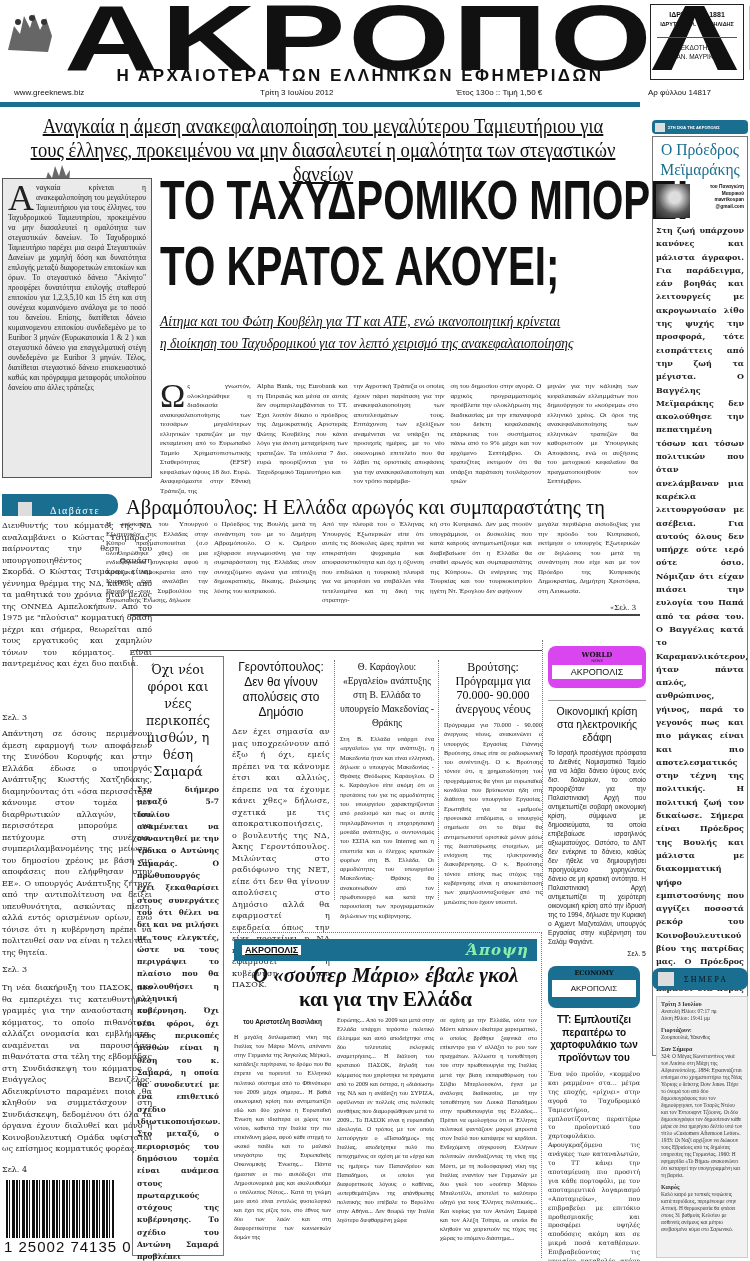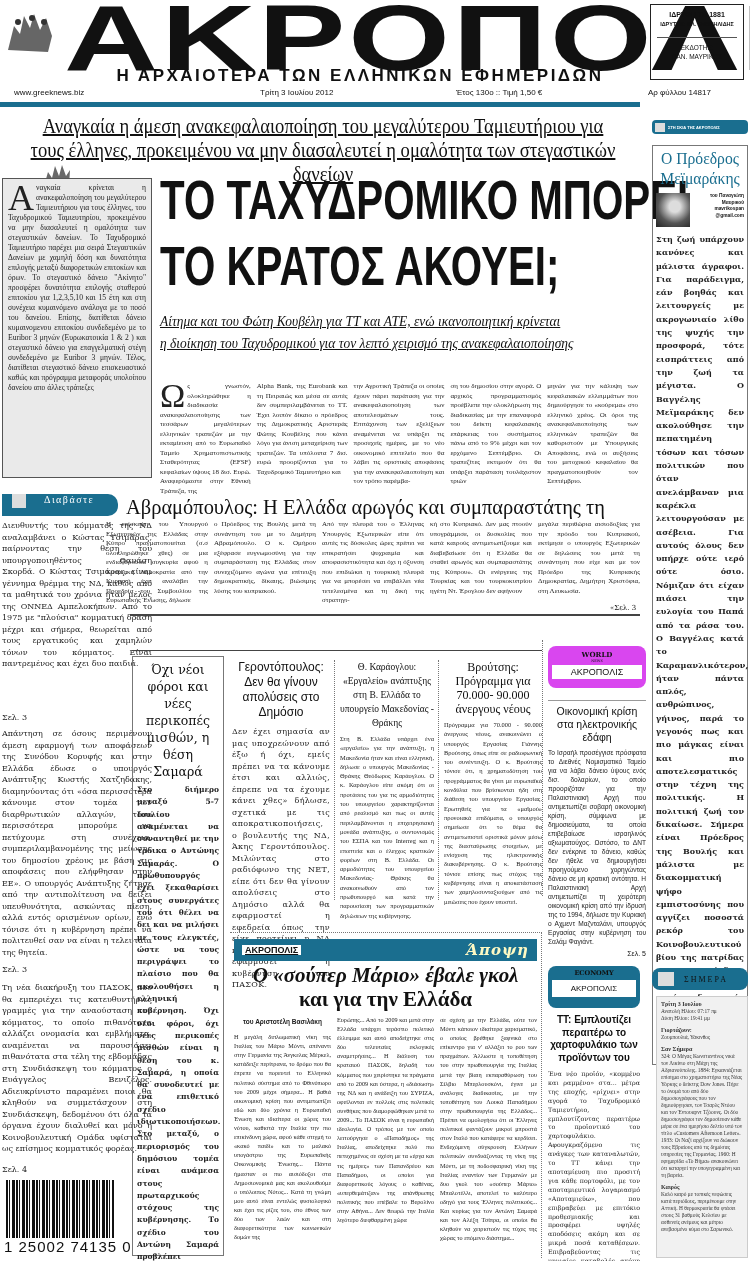--- a/index.html
+++ b/index.html
@@ -76,21 +76,21 @@
 <div class="abs subhead" style="top:314px">Αίτημα και του Φώτη Κουβέλη για ΤΤ και ΑΤΕ, ενώ ικανοποιητική κρίνεται</div>
 <div class="abs subhead" style="top:336px">η διοίκηση του Ταχυδρομικού για τον λεπτό χειρισμό της ανακεφαλαιοποίησης</div>
 <div class="abs cols" style="left:160px;top:382px;width:478px;height:100px">
   <div><span class="drop" style="font-size:34px;line-height:28px">Ω</span><span>ς γνωστόν, ολοκληρώθηκε η διαδικασία ανακεφαλαιοποίησης των τεσσάρων μεγαλύτερων ελληνικών τραπεζών με την εκταμίευση από το Ευρωπαϊκό Ταμείο Χρηματοπιστωτικής Σταθερότητας (EFSF) κεφαλαίων ύψους 18 δισ. Ευρώ. Αναφερόμαστε στην Εθνική Τράπεζα, της</span></div>
   <div>Alpha Bank, της Eurobank και τη Πειραιώς και μέσα σε αυτές δεν συμπεριλαμβάνεται το ΤΤ. Έχει λοιπόν δίκαιο ο πρόεδρος της Δημοκρατικής Αριστεράς Φώτης Κουβέλης που κάνει λόγο για άνιση μεταχείριση των τραπεζών. Τα υπόλοιπα 7 δισ. ευρώ προορίζονται για το Ταχυδρομικό Ταμιευτήριο και</div>
   <div>την Αγροτική Τράπεζα οι οποίες έχουν πάρει παράταση για την ανακεφαλαιοποίηση των αποτελεσμάτων τους. Επιτάχυνση των εξελίξεων αναμένεται να υπάρξει τις προσεχείς ημέρες, με το νέο οικονομικό επιτελείο που θα λάβει τις οριστικές αποφάσεις για την ανακεφαλαιοποίηση και τον τρόπο παρέμβα-</div>
   <div>ση του δημοσίου στην αγορά. Ο αρχικός προγραμματισμός προέβλεπε την ολοκλήρωση της διαδικασίας με την επαναφορά του δείκτη κεφαλαιακής επάρκειας του συστήματος πάνω από το 9% μέχρι και τον ερχόμενο Σεπτέμβριο. Οι τραπεζίτες εκτιμούν ότι θα υπάρξει παράταση τουλάχιστον τριών</div>
   <div>μηνών για την κάλυψη των κεφαλαιακών ελλειμμάτων που δημιούργησε το «κούρεμα» στο ελληνικό χρέος. Οι όροι της ανακεφαλαιοποίησης των ελληνικών τραπεζών θα καθοριστούν με Υπουργικές Αποφάσεις, ενώ οι αυξήσεις του μετοχικού κεφαλαίου θα πραγματοποιηθούν τον Σεπτέμβριο.</div>
 </div>
 
-<div class="abs tag-blue" style="left:2px;top:494px;width:116px;height:22px;display:flex;align-items:flex-start;padding-left:10px;border-radius:0 10px 10px 0">
+<div class="abs tag-blue" style="left:2px;top:494px;width:116px;height:22px;display:flex;align-items:flex-end;padding-left:16px;border-radius:0 10px 10px 0">
   <span style="width:14px;height:14px;background:#ddd;display:inline-block;margin-right:18px"></span>
   <span style="font-size:10px;letter-spacing:1.5px">Διαβάστε</span>
 </div>
 <div class="abs medcol" style="left:2px;top:520px;width:150px;font-size:8px;line-height:11.5px">Διευθυντής του κόμματος της ΝΔ αναλαμβάνει ο Κώστας Τσιμάρας, παίρνοντας την θέση του υπουργοποιηθέντος Θανάση Σκορδά. Ο Κώστας Τσιμάρας, είναι γέννημα θρέμμα της ΝΔ, καθώς από τα μαθητικά του χρόνια ήταν μέλος της ΟΝΝΕΔ Αμπελοκήπων. Από το 1975 με "πλούσια" κομματική δράση μέχρι και σήμερα, θεωρείται από τους εργατικούς και χαμηλών τόνων του κόμματος. Είναι παντρεμένος και έχει δυο παιδιά.</div>
 <div class="abs medcol" style="left:2px;top:712px;width:150px;font-size:8px;line-height:11.5px">Σελ. 3</div>
 <div class="abs medcol" style="left:2px;top:728px;width:150px;font-size:8px;line-height:11.5px">Απάντηση σε όσους περιμένουν άμεση εφαρμογή των αποφάσεων της Συνόδου Κορυφής και στην Ελλάδα έδωσε ο υπουργός Ανάπτυξης Κωστής Χατζηδάκης, διαμηνύοντας ότι «όσα περισσότερα κάνουμε στον τομέα των διαρθρωτικών αλλαγών, τόσο περισσότερα μπορούμε να πετύχουμε στη συνέχεια, συμπεριλαμβανομένης της μείωσης του δημοσίου χρέους με βάση τις αποφάσεις που ελήφθησαν στην ΕΕ». Ο υπουργός Ανάπτυξης ζήτησε από την αντιπολίτευση να δείξει υπευθυνότητα, ασκώντας πίεση, αλλά εντός ορισμένων ορίων, ενώ τόνισε ότι η κυβέρνηση πρέπει να πολιτευθεί σαν να είναι η τελευταία της θητεία.</div>
 <div class="abs medcol" style="left:2px;top:964px;width:150px;font-size:8px;line-height:11.5px">Σελ. 3</div>
 <div class="abs medcol" style="left:2px;top:982px;width:150px;font-size:8px;line-height:11.5px">Τη νέα διακήρυξη του ΠΑΣΟΚ, που θα εμπεριέχει τις κατευθυντήριες γραμμές για την αναούσταση του κόμματος, το οποίο πιθανότατα αλλάζει ονομασία και εμβλήματα, αναμένεται να παρουσιάσει πιθανότατα στα τέλη της εβδομάδας στη Συνδιάσκεψη του κόμματος ο Ευάγγελος Βενιζέλος. Αδιευκρίνιστο παραμένει ποιοι θα κληθούν να συμμετάσχουν στη Συνδιάσκεψη, δεδομένου ότι όλα τα όργανα έχουν διαλυθεί και μόνο η Κοινοβουλευτική Ομάδα υφίσταται ως επίσημος κομματικός φορέας.</div>
 <div class="abs medcol" style="left:2px;top:1164px;width:150px;font-size:8px">Σελ. 4</div>
 <div class="abs barcode"></div>
@@ -130,21 +130,21 @@
 <div class="abs dotted" style="left:438px;top:660px;width:104px;height:240px;padding-left:5px">
   <div class="hd" style="font-size:12px;line-height:14px;font-weight:normal">Βρούτσης: Πρόγραμμα για 70.000- 90.000 άνεργους νέους</div>
   <div class="cols" style="margin-top:4px;font-size:6.4px;line-height:9.3px">
       <div>Πρόγραμμα για 70.000 - 90.000 άνεργους νέους, ανακοινώνει ο υπουργός Εργασίας Γιάννης Βρούτσης, όπως είπε σε ραδιοφωνική του συνέντευξη. Ο κ. Βρούτσης τόνισε ότι, η χρηματοδότηση του προγράμματος θα γίνει με ευρωπαϊκά κονδύλια που βρίσκονται ήδη στη διάθεση του υπουργείου Εργασίας. Ερωτηθείς για τα «μαϊμού» προνοιακά επιδόματα, ο υπουργός σημείωσε ότι το θέμα θα αντιμετωπιστεί οριστικά μόνον μέσω της διασταύρωσης στοιχείων, με ενίσχυση της ηλεκτρονικής διακυβέρνησης. Ο κ. Βρούτσης τόνισε επίσης πως στόχος της κυβέρνησης είναι η αποκατάσταση των χαμηλοσυνταξιούχων από τις μειώσεις που έχουν υποστεί.</div>
     </div>
 </div>
 
 <div class="abs" style="left:230px;top:932px;width:312px;height:326px;border-top:1px dotted #777;border-right:1px dotted #777">
   <div style="margin:6px 4px 0;height:22px;background:#1a6e8f;display:flex;align-items:center;justify-content:space-between;padding:0 8px">
     <span class="sans" style="background:#fff;color:#111;font-size:9px;font-weight:bold;padding:0 3px;text-decoration:underline">ΑΚΡΟΠΟΛΙΣ</span>
-    <span style="color:#fef9c3;font-style:italic;font-weight:bold;font-size:15px;letter-spacing:1px">Άποψη</span>
+    <span style="color:#86efac;font-style:italic;font-weight:bold;font-size:15px;letter-spacing:1px">Άποψη</span>
   </div>
   <div class="hd" style="font-style:italic;font-size:21px;line-height:24px;margin-top:2px">Ο «σούπερ Μάριο» έβαλε γκολ</div>
   <div class="hd" style="font-size:21px;line-height:24px">και για την Ελλάδα</div>
   <div class="cols" style="margin:4px 4px 0;height:246px;overflow:hidden;font-size:6.2px;line-height:9.1px">
     <div><div class="sans" style="text-align:center;font-weight:bold;font-size:6.5px;margin:2px 0 6px">του Αριστοτέλη Βασιλάκη</div><span>Η μεγάλη διπλωματική νίκη της Ιταλίας του Μάριο Μόντι, απέναντι στην Γερμανία της Άνγκελας Μέρκελ, κατάδειξε περίτρανα, το δρόμο που θα έπρεπε να πορευτεί το Ελληνικό πολιτικό σύστημα από το Φθινόπωρο του 2009 μέχρι σήμερα... Η βαθιά οικονομική κρίση που αντιμετωπίζει εδώ και δύο χρόνια η Ευρωπαϊκή Ένωση και ιδιαίτερα οι χώρες του νότου, καθιστά την Ιταλία την πιο επικίνδυνη χώρα, αφού κάθε στιγμή το «κακό παιδί» και το μαλακό υπογάστριο της Ευρωπαϊκής Οικονομικής Ένωσης... Πάντα ήμασταν οι πιο αισιόδοξοι στα Δημοσιονομικά μας και ακολουθούμε ο υπόλοιπος Νότος... Κατά τη γνώμη μου αυτό είναι εντελώς φυσιολογικό και έχει τις ρίζες του, στο έθνος των δύο των λαών και στη διαφορετικότητα των κοινωνικών δομών της</span></div>
     <div>Ευρώπης... Από το 2009 και μετά στην Ελλάδα υπάρχει τεράστιο πολιτικό έλλειμμα και αυτό αποδείχτηκε στις δύο τελευταίες εκλογικές αναμετρήσεις... Η διάλυση του κραταιού ΠΑΣΟΚ, δηλαδή του κόμματος που χειρίστηκε τα πράγματα από το 2009 και ύστερα, η «διάσωση» της ΝΔ και η ανάδειξη του ΣΥΡΙΖΑ, οφείλονται εν πολλοίς στις πολιτικές συνθήκες που διαμορφώθηκαν μετά το 2009... Το ΠΑΣΟΚ είναι η ευρωπαϊκή ιδεολογία. Ο τρόπος με τον οποίο λειτούργησε ο «Παπαδήμος» της Ιταλίας, αποδείχτηκε πολύ πιο πετυχημένος σε σχέση με τα «έργα και τις ημέρες» των Παπανδρέου και Παπαδήμου, οι οποίοι για διαφορετικούς λόγους ο καθένας, «υπερθεμάτιζαν» της απάνθρωπης πολιτικής που επέβαλε το Βερολίνο στην Αθήνα... Δεν θεωρώ την Ιταλία λιγότερο διεφθαρμένη χώρα</div>
     <div>σε σχέση με την Ελλάδα, ούτε τον Μόντι κάποιον ιδιαίτερα χαρισματικό, ο οποίος βρέθηκε ξαφνικά στο επίκεντρο για ν' αλλάξει το ρου των πραγμάτων. Άλλωστε η τοποθέτηση του στην πρωθυπουργία της Ιταλίας μετά την βίαιη εκπαραθύρωση του Σίλβιο Μπερλουσκόνι, έγινε με ανάλογες διαδικασίες, με την τοποθέτηση του Λουκά Παπαδήμου στην πρωθυπουργία της Ελλάδος... Πρέπει να ομολογήσω ότι οι Έλληνες πολιτικοί φαντάζουν μικροί μπροστά στον Ιταλό που κατάφερε να κερδίσει. Ενδεχόμενη σύγκρουση Ελλήνων πολιτικών συνδυάζοντας τη νίκη της Μόντι, με τη ποδοσφαιρική νίκη της Ιταλίας εναντίον των Γερμανών με δυο γκολ του «σούπερ Μάριο» Μπαλοτέλλι, αποτελεί το καλύτερο οδηγό για τους Έλληνες πολιτικούς... Και κυρίως για τον Αντώνη Σαμαρά και τον Αλέξη Τσίπρα, οι οποίοι θα κληθούν να χειριστούν τις τύχες της χώρας το επόμενο διάστημα...</div>
   </div>
 </div>
 
@@ -166,21 +166,21 @@
   </div>
   <div class="sans" style="text-align:center;font-size:10px;line-height:12.5px;font-weight:bold;margin-top:6px">ΤΤ: Εμπλουτίζει περαιτέρω το χαρτοφυλάκιο των προϊόντων του</div>
   <div class="medcol" style="font-size:6.3px;line-height:8.9px;margin-top:6px">Ένα νέο προϊόν, «κομμένο και ραμμένο» στα... μέτρα της εποχής, «ρίχνει» στην αγορά το Ταχυδρομικό Ταμιευτήριο, εμπλουτίζοντας περαιτέρω το προϊοντικό του χαρτοφυλάκιο. Αφουγκραζόμενο τις ανάγκες των καταναλωτών, το ΤΤ κάνει την αποταμίευση πιο προσιτή για κάθε πορτοφόλι, με τον αποταμιευτικό λογαριασμό «Αποταμιεύω», που επιβραβεύει με επιτόκιο προθεσμιακής και προσφέρει υψηλές αποδόσεις ακόμη και σε μικρά ποσά καταθέσεων. Επιβραβεύοντας τις μηνιαίες καταβολές ακόμη και μικρών ποσών, προσφέρει επιτόκιο προθεσμιακής κατάθεσης και πολλά άλλα προνόμια, που κάνουν το προϊόν ένα από τα πιο ελκυστικότερα της αγοράς.</div>
 
 </div>
 
 <div class="abs" style="left:652px;top:120px;width:96px;height:14px;background:#1a6e8f;border-radius:4px;display:flex;align-items:center;padding-left:3px">
   <span style="width:10px;height:9px;background:#ddd;display:inline-block;margin-right:3px"></span>
   <span class="sans" style="color:#fff;font-size:4px;font-weight:bold">ΣΤΗ ΣΚΙΑ ΤΗΣ ΑΚΡΟΠΟΛΙΣ</span>
 </div>
-<div class="abs art-box" style="left:652px;top:145px;width:96px;height:920px;padding:3px">
+<div class="abs art-box" style="left:652px;top:136px;width:96px;height:920px;padding:3px">
   <div style="font-family:'Liberation Serif',serif;color:#1a6e8f;font-size:17px;line-height:20px;text-align:center;transform:scaleX(0.92)">Ο Πρόεδρος Μεϊμαράκης</div>
   <div style="display:flex;margin-top:4px">
     <div style="width:34px;height:34px;background:radial-gradient(circle at 55% 40%,#ddd 20%,#555 60%,#222);"></div>
     <div class="sans" style="flex:1;font-size:4.8px;line-height:6.5px;text-align:right;font-weight:bold">
       <div>του Παναγιώτη</div>
       <div>Μαυρικού</div>
       <div>mavrikospan</div>
       <div>@gmail.com</div>
     </div>
   </div>

